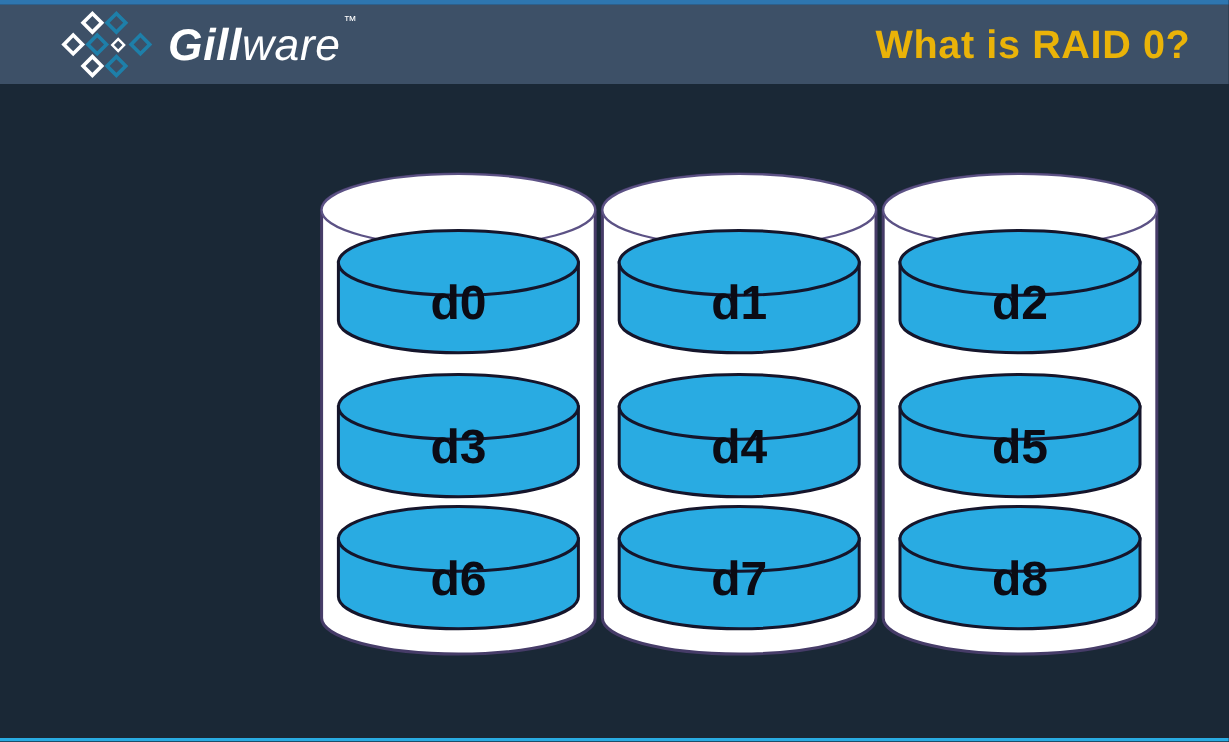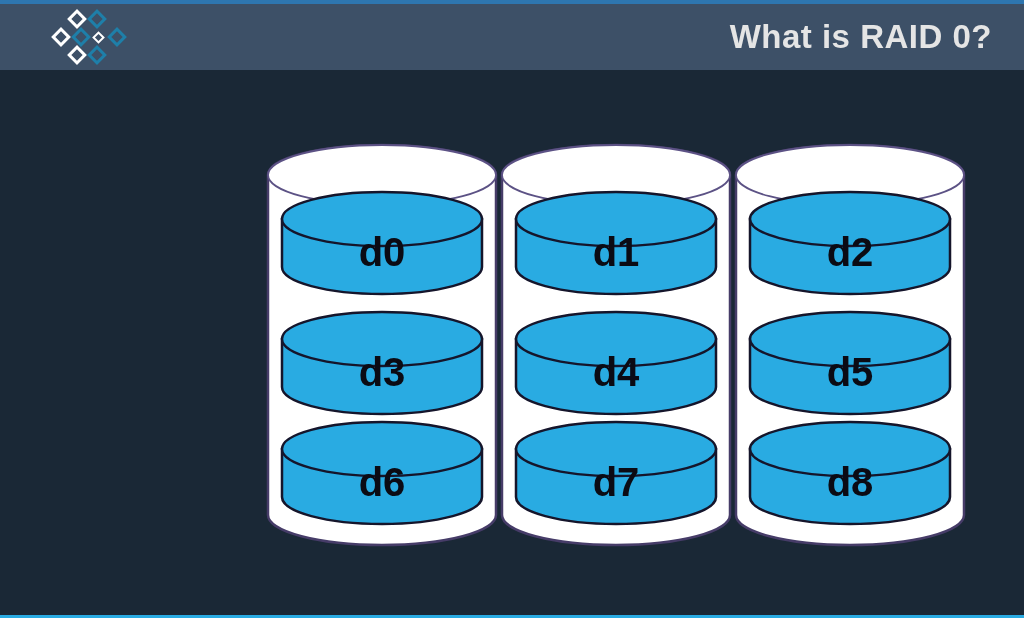--- a/index.html
+++ b/index.html
@@ -58,21 +58,21 @@
   .trademark {
     position: absolute;
     top: -6px;
     right: 0;
     font-size: 11px;
     font-style: normal;
     color: #ffffff;
   }
 
   .page-title {
-    color: #e5e5e5;
+    color: #eab308;
     font-weight: bold;
     font-size: 33px;
     letter-spacing: 0.5px;
   }
 
   
   .diagram {
     display: flex;
     justify-content: flex-end;
     padding: 73px 57px 0 57px;
@@ -100,20 +100,24 @@
   <div class="brand">
     <div class="diamond-lattice">
       <div class="dm p1"></div>
       <div class="dm p2 teal"></div>
       <div class="dm p3"></div>
       <div class="dm p4 teal"></div>
       <div class="dm p5 small"></div>
       <div class="dm p6 teal"></div>
       <div class="dm p7"></div>
       <div class="dm p8 teal"></div>
+    </div>
+    <div class="brand-text">
+      <span class="brand-bold">Gill</span><span class="brand-regular">ware</span>
+      <span class="trademark">™</span>
     </div>
   </div>
   <div class="page-title">What is RAID 0?</div>
 </div>
 
 <div class="diagram">
 
   <svg width="234" height="406" viewBox="0 0 234 406">
     <path d="M3,32 A114,30 0 0 1 231,32 L231,372 A114,30 0 0 1 3,372 Z" fill="#ffffff" stroke="#463c68" stroke-width="2.5"></path>
     <ellipse cx="117" cy="32" rx="114" ry="30" fill="#ffffff" stroke="#5c5285" stroke-width="1.8"></ellipse>

